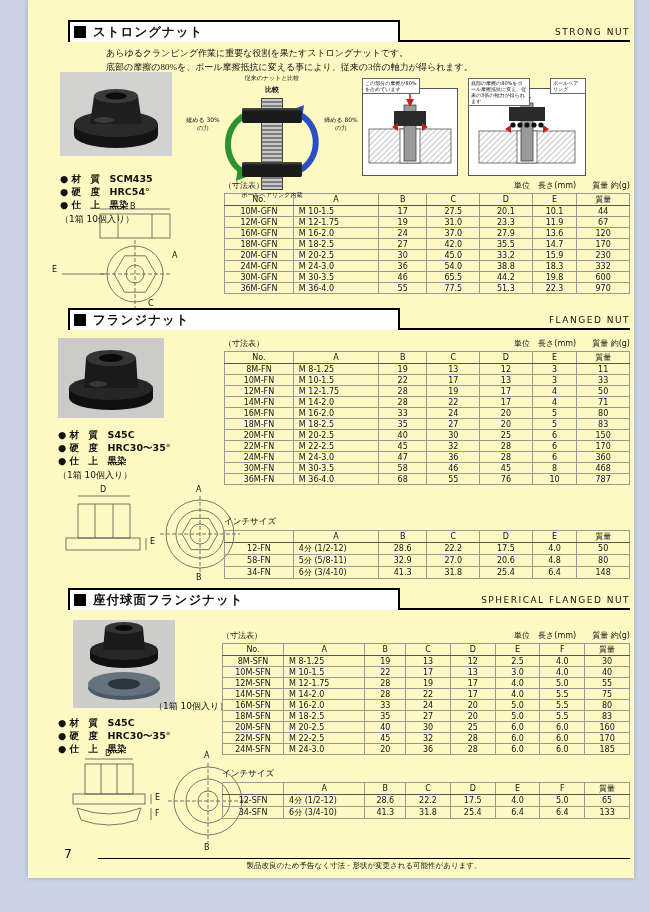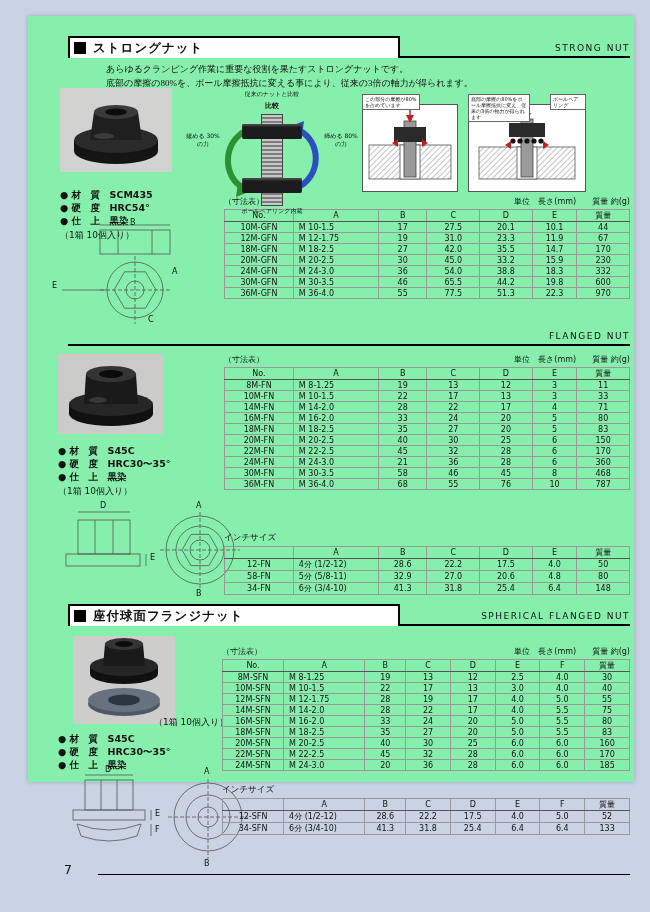--- a/index.html
+++ b/index.html
@@ -1,18 +1,18 @@
 <!DOCTYPE html>
 <html><head>
 <meta charset="utf-8">
 <style>
   *{margin:0;padding:0;box-sizing:border-box;}
   html,body{width:650px;height:912px;overflow:hidden;}
   body{background:#c9d3e3;font-family:"DejaVu Sans","Liberation Sans",sans-serif;color:#111;position:relative;}
-  #sheet{position:absolute;left:28px;top:16px;width:606px;height:766px;background:#86efac;box-shadow:0 0 4px rgba(60,80,120,.35);}
+  #sheet{position:absolute;left:28px;top:0;width:606px;height:878px;background:#fef9c3;box-shadow:0 0 4px rgba(60,80,120,.35);}
 
   
   .sec-head{position:absolute;left:40px;width:562px;height:22px;border-bottom:2px solid #000;display:flex;}
   .sec-box{width:332px;height:22px;border:2px solid #000;border-bottom:none;display:flex;align-items:center;padding-left:4px;background:#fff;}
   .sq{width:12px;height:12px;background:#000;display:inline-block;margin-right:7px;flex:0 0 auto;}
   .sec-title{font-weight:bold;font-size:12.5px;letter-spacing:1px;white-space:nowrap;}
   .sec-en{margin-left:auto;font-size:9px;letter-spacing:1.5px;align-self:flex-end;padding-bottom:3px;white-space:nowrap;}
 
   
   .desc{position:absolute;font-size:9px;line-height:14px;font-family:Liberation Serif, serif;}
@@ -221,20 +221,29 @@
           <tr>
             <td>12M-GFN</td>
             <td>M 12-1.75</td>
             <td>19</td>
             <td>31.0</td>
             <td>23.3</td>
             <td>11.9</td>
             <td>67</td>
           </tr>
           <tr>
+            <td>16M-GFN</td>
+            <td>M 16-2.0</td>
+            <td>24</td>
+            <td>37.0</td>
+            <td>27.9</td>
+            <td>13.6</td>
+            <td>120</td>
+          </tr>
+          <tr>
             <td>18M-GFN</td>
             <td>M 18-2.5</td>
             <td>27</td>
             <td>42.0</td>
             <td>35.5</td>
             <td>14.7</td>
             <td>170</td>
           </tr>
           <tr>
             <td>20M-GFN</td>
@@ -270,20 +279,24 @@
             <td>77.5</td>
             <td>51.3</td>
             <td>22.3</td>
             <td>970</td>
           </tr>
         </tbody>
       </table>
   </div>
 
   <div class="sec-head" style="top:308px">
+    <div class="sec-box">
+      <span class="sq"></span>
+      <span class="sec-title">フランジナット</span>
+    </div>
     <span class="sec-en">FLANGED NUT</span>
   </div>
 
   <div class="photo" style="left:30px;top:338px">
     <svg width="106" height="80" viewBox="0 0 106 80">
       <rect width="106" height="80" fill="#cbcbc9"></rect>
       <ellipse cx="53" cy="60" rx="42" ry="12" fill="#101010"></ellipse>
       <rect x="11" y="50" width="84" height="10" fill="#101010"></rect>
       <ellipse cx="53" cy="50" rx="42" ry="12" fill="#262626"></ellipse>
       <path d="M26 50 L28 20 L78 20 L80 50 Z" fill="#1a1a1a"></path>
@@ -356,20 +369,29 @@
           <tr>
             <td>10M-FN</td>
             <td>M 10-1.5</td>
             <td>22</td>
             <td>17</td>
             <td>13</td>
             <td>3</td>
             <td>33</td>
           </tr>
           <tr>
+            <td>12M-FN</td>
+            <td>M 12-1.75</td>
+            <td>28</td>
+            <td>19</td>
+            <td>17</td>
+            <td>4</td>
+            <td>50</td>
+          </tr>
+          <tr>
             <td>14M-FN</td>
             <td>M 14-2.0</td>
             <td>28</td>
             <td>22</td>
             <td>17</td>
             <td>4</td>
             <td>71</td>
           </tr>
           <tr>
             <td>16M-FN</td>
@@ -403,21 +425,21 @@
             <td>M 22-2.5</td>
             <td>45</td>
             <td>32</td>
             <td>28</td>
             <td>6</td>
             <td>170</td>
           </tr>
           <tr>
             <td>24M-FN</td>
             <td>M 24-3.0</td>
-            <td>21</td>
+            <td>47</td>
             <td>36</td>
             <td>28</td>
             <td>6</td>
             <td>360</td>
           </tr>
           <tr>
             <td>30M-FN</td>
             <td>M 30-3.5</td>
             <td>58</td>
             <td>46</td>
@@ -673,32 +695,33 @@
         </thead>
         <tbody>
           <tr>
             <td>12-SFN</td>
             <td>4分 (1/2-12)</td>
             <td>28.6</td>
             <td>22.2</td>
             <td>17.5</td>
             <td>4.0</td>
             <td>5.0</td>
-            <td>52</td>
+            <td>65</td>
           </tr>
           <tr>
             <td>34-SFN</td>
             <td>6分 (3/4-10)</td>
             <td>41.3</td>
             <td>31.8</td>
             <td>25.4</td>
             <td>6.4</td>
             <td>6.4</td>
             <td>133</td>
           </tr>
         </tbody>
       </table>
   </div>
 
   <div id="pagenum">7</div>
   <div id="footline"></div>
+  <div id="footnote">製品改良のため予告なく寸法・形状が変更される可能性があります。</div>
 
 </div>
 
 </body></html>

